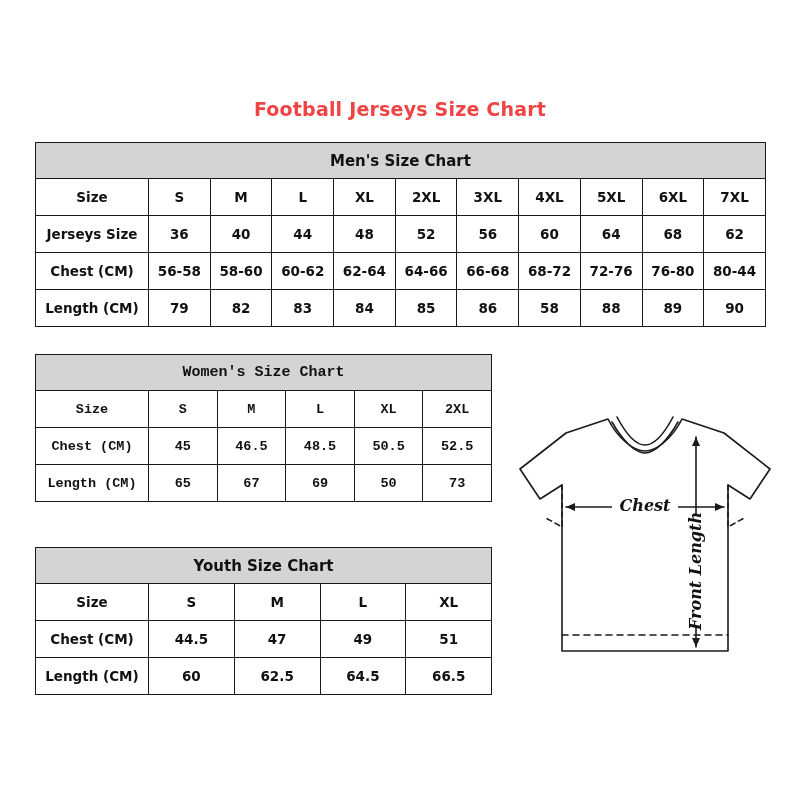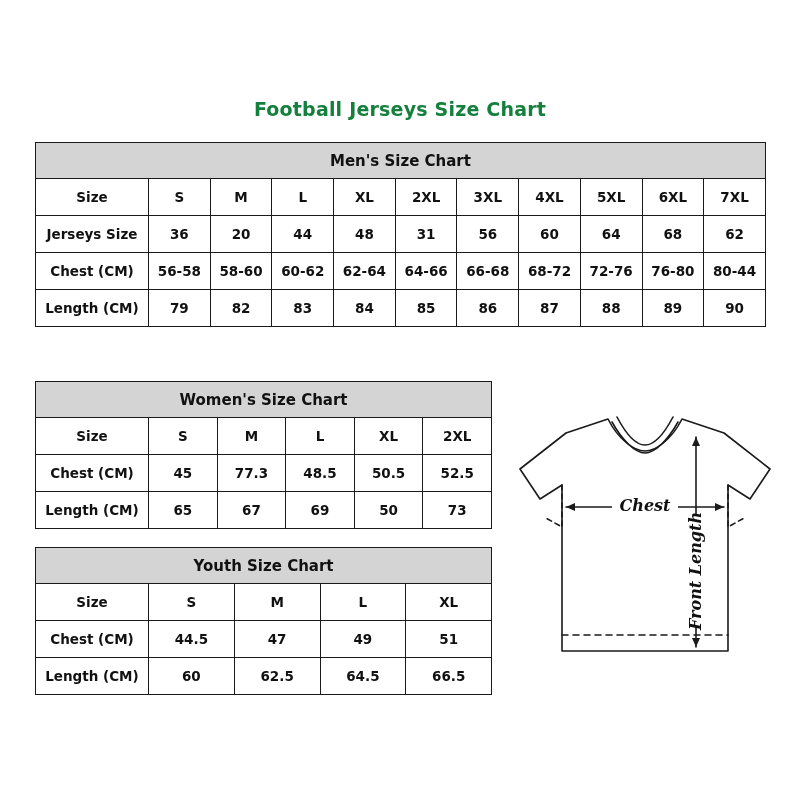--- a/index.html
+++ b/index.html
@@ -21,21 +21,21 @@
   }
   #title {
     position: absolute;
     left: 0;
     top: 98px;
     width: 800px;
     text-align: center;
     font-size: 19px;
     font-weight: bold;
     letter-spacing: 0.2px;
-    color: #15803d;
+    color: #ef4444;
   }
   table.sizechart {
     position: absolute;
     border-collapse: collapse;
     table-layout: fixed;
   }
   table.sizechart td,
   table.sizechart th {
     border: 1px solid #1a1a1a;
     text-align: center;
@@ -63,22 +63,23 @@
     left: 35px;
     top: 142px;
     width: 730px;
   }
   #mens-table col.label { width: 113px; }
   #mens-table col.cell  { width: 61.7px; }
 
   
   #womens-table {
     left: 35px;
-    top: 381px;
+    top: 354px;
     width: 456px;
+    font-family: Liberation Mono, monospace;
   }
   #womens-table col.label { width: 113px; }
   #womens-table col.cell  { width: 68.6px; }
 
   
   #youth-table {
     left: 35px;
     top: 547px;
     width: 456px;
     border-radius: 18px;
@@ -132,24 +133,24 @@
         <td>2XL</td>
         <td>3XL</td>
         <td>4XL</td>
         <td>5XL</td>
         <td>6XL</td>
         <td>7XL</td>
       </tr>
       <tr class="data-row">
         <td class="rowlabel">Jerseys Size</td>
         <td>36</td>
-        <td>20</td>
+        <td>40</td>
         <td>44</td>
         <td>48</td>
-        <td>31</td>
+        <td>52</td>
         <td>56</td>
         <td>60</td>
         <td>64</td>
         <td>68</td>
         <td>62</td>
       </tr>
       <tr class="data-row">
         <td class="rowlabel">Chest (CM)</td>
         <td>56-58</td>
         <td>58-60</td>
@@ -163,21 +164,21 @@
         <td>80-44</td>
       </tr>
       <tr class="data-row">
         <td class="rowlabel">Length (CM)</td>
         <td>79</td>
         <td>82</td>
         <td>83</td>
         <td>84</td>
         <td>85</td>
         <td>86</td>
-        <td>87</td>
+        <td>58</td>
         <td>88</td>
         <td>89</td>
         <td>90</td>
       </tr>
     </tbody>
   </table>
 
   <table class="sizechart" id="womens-table">
     <colgroup>
       <col class="label">
@@ -195,21 +196,21 @@
         <td class="rowlabel">Size</td>
         <td>S</td>
         <td>M</td>
         <td>L</td>
         <td>XL</td>
         <td>2XL</td>
       </tr>
       <tr class="data-row">
         <td class="rowlabel">Chest (CM)</td>
         <td>45</td>
-        <td>77.3</td>
+        <td>46.5</td>
         <td>48.5</td>
         <td>50.5</td>
         <td>52.5</td>
       </tr>
       <tr class="data-row">
         <td class="rowlabel">Length (CM)</td>
         <td>65</td>
         <td>67</td>
         <td>69</td>
         <td>50</td>

